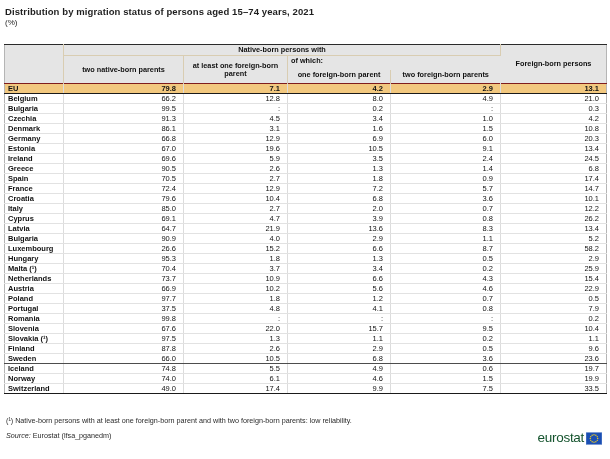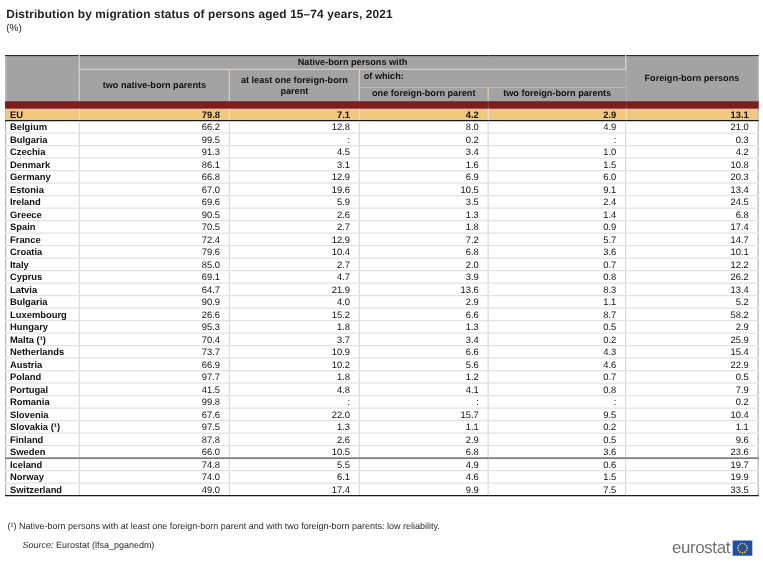--- a/index.html
+++ b/index.html
@@ -22,21 +22,21 @@
   table.stat {
     position: absolute; left: 4px; top: 44px;
     width: 602px;
     border-collapse: collapse;
     table-layout: fixed;
     font-size: 7.5px;
     color: #111;
   }
   table.stat { border-left: 1px solid #b5b5b5; border-right: 1px solid #b5b5b5; }
   thead th {
-    background: #a3a3a3;
+    background: #e5e5e5;
     font-weight: bold;
     font-size: 7.3px;
     text-align: center;
     vertical-align: middle;
     border-right: 1px solid #d9cdb2;
     padding: 1px 2px;
     line-height: 1.15;
   }
   thead tr.h1 th { border-top: 1px solid #2a2a2a; height: 11px; }
   thead th:last-child { border-right: none; }
@@ -51,41 +51,41 @@
     border-right: 1px solid #dcdcdc;
     border-bottom: 1px solid #e2e2e2;
     white-space: nowrap; overflow: hidden;
   }
   tbody td:last-child { border-right: none; }
   tbody td.country { font-weight: bold; text-align: left; padding-left: 3px; }
   tbody td.num { text-align: right; }
   tbody tr.eu-row td {
     background: #f2c87f;
     font-weight: bold;
-    border-top: 6px solid #7f1d1d;
+    border-top: 1px solid #7f1d1d;
     border-bottom: 1px solid #1a1a1a;
   }
   tbody tr.group-end td { border-bottom: 1.6px solid #4d4d4d; }
   tbody tr:last-child td { border-bottom: 1px solid #1a1a1a; }
   .footnote {
     position: absolute; left: 6px; top: 416px;
     font-size: 7.2px; color: #2a2a2a;
   }
   .source-line {
     position: absolute; left: 6px; top: 431px;
-    font-size: 7.2px; color: #2a2a2a; margin-left: 12px;
+    font-size: 7.2px; color: #2a2a2a;
   }
   .source-label { font-style: italic; }
   .logo {
     position: absolute; right: 8px; top: 429px;
     display: flex; align-items: center; gap: 2px;
     height: 18px;
   }
   .logo-text {
-    font-size: 13.5px; color: #737373;
+    font-size: 13.5px; color: #14532d;
     letter-spacing: -0.3px;
     line-height: 16px;
     text-align: right;
   }
   .logo-flag { width: 16px; height: 13px; display: block; }
 </style>
 </head>
 <body>
 
 <div class="title">Distribution by migration status of persons aged 15–74 years, 2021</div>
@@ -288,21 +288,21 @@
       <tr>
         <td class="country">Poland</td>
         <td class="num">97.7</td>
         <td class="num">1.8</td>
         <td class="num">1.2</td>
         <td class="num">0.7</td>
         <td class="num">0.5</td>
       </tr>
       <tr>
         <td class="country">Portugal</td>
-        <td class="num">41.5</td>
+        <td class="num">37.5</td>
         <td class="num">4.8</td>
         <td class="num">4.1</td>
         <td class="num">0.8</td>
         <td class="num">7.9</td>
       </tr>
       <tr>
         <td class="country">Romania</td>
         <td class="num">99.8</td>
         <td class="num">:</td>
         <td class="num">:</td>

